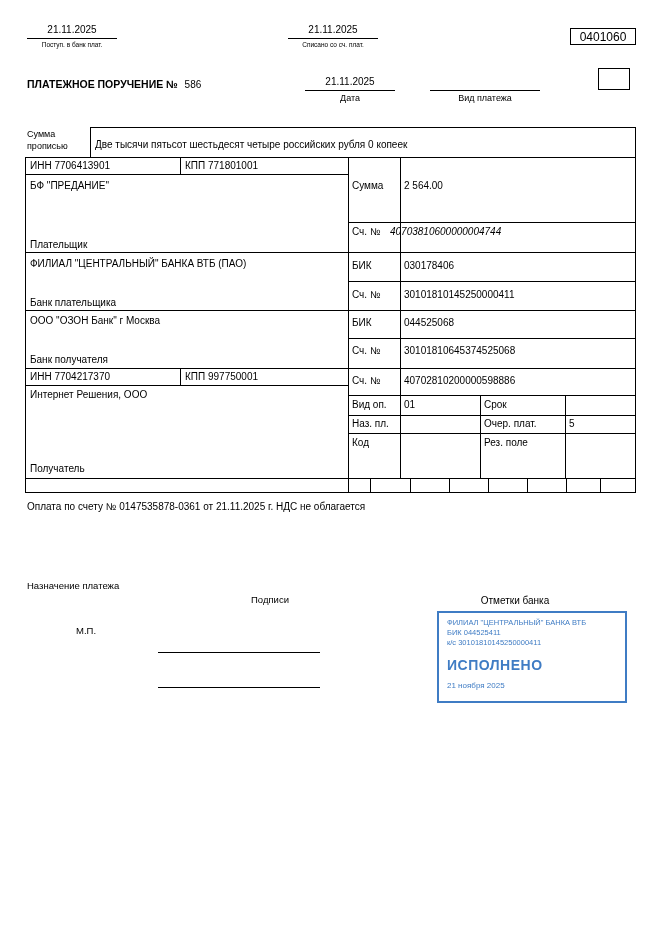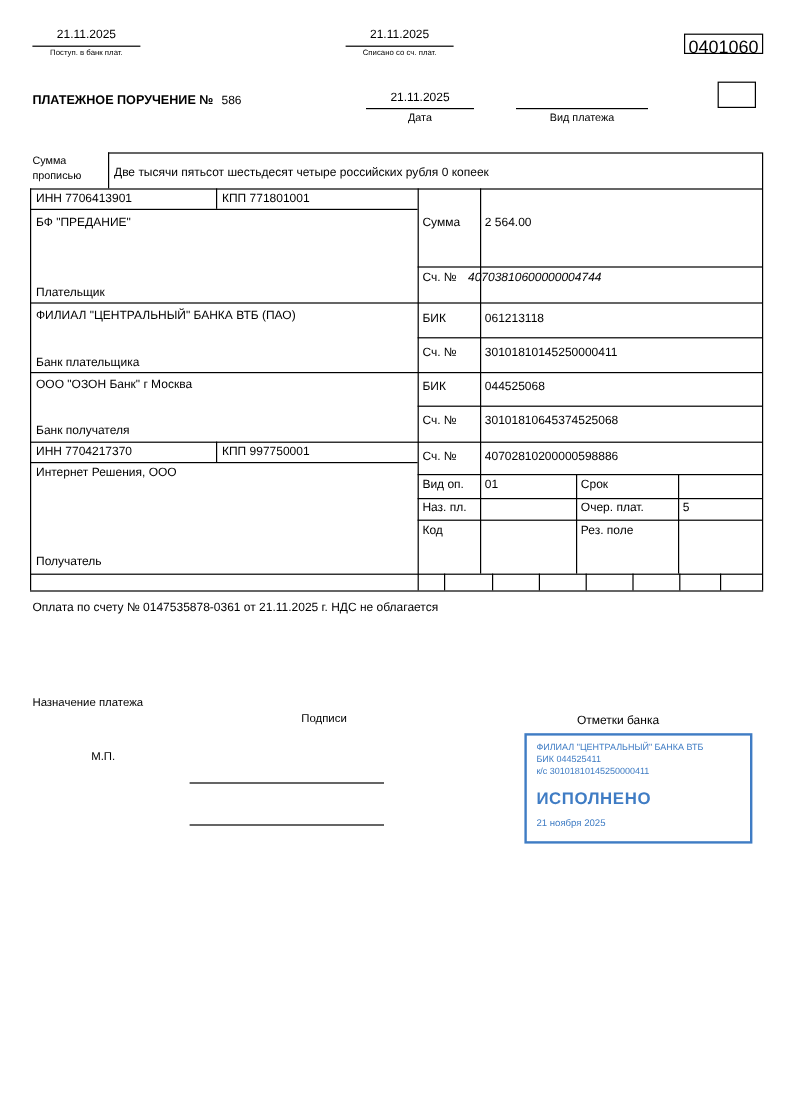--- a/index.html
+++ b/index.html
@@ -26,21 +26,21 @@
 
   <div class="t c" style="left:27px;top:24px;width:90px;">21.11.2025</div>
   <div class="hl" style="left:27px;top:38px;width:90px;"></div>
   <div class="t c small" style="left:27px;top:41px;width:90px;">Поступ. в банк плат.</div>
 
   <div class="t c" style="left:288px;top:24px;width:90px;">21.11.2025</div>
   <div class="hl" style="left:288px;top:38px;width:90px;"></div>
   <div class="t c small" style="left:288px;top:41px;width:90px;">Списано со сч. плат.</div>
 
   <div class="box" style="left:570px;top:28px;width:66px;height:17px;">
-    <div class="t c" style="left:0;top:2px;width:64px;font-size:15px;">0401060</div>
+    <div class="t c" style="left:0;top:2px;width:64px;font-size:12px;">0401060</div>
   </div>
 
   <div class="t" style="left:27px;top:78px;">
     <span class="b" style="font-size:10.5px;">ПЛАТЕЖНОЕ ПОРУЧЕНИЕ №</span>
     <span style="margin-left:4px;">586</span>
   </div>
 
   <div class="t c" style="left:305px;top:76px;width:90px;">21.11.2025</div>
   <div class="hl" style="left:305px;top:90px;width:90px;"></div>
   <div class="t c lbl9" style="left:305px;top:93px;width:90px;">Дата</div>
@@ -93,21 +93,21 @@
   <div class="t" style="left:185px;top:160px;">КПП 771801001</div>
   <div class="t" style="left:352px;top:180px;">Сумма</div>
   <div class="t" style="left:404px;top:180px;">2 564.00</div>
   <div class="t" style="left:30px;top:180px;">БФ "ПРЕДАНИЕ"</div>
   <div class="t" style="left:30px;top:239px;">Плательщик</div>
   <div class="t" style="left:352px;top:226px;">Сч. №</div>
   <div class="t" style="left:390px;top:226px;font-style:italic;">40703810600000004744</div>
 
   <div class="t" style="left:30px;top:258px;">ФИЛИАЛ "ЦЕНТРАЛЬНЫЙ" БАНКА ВТБ (ПАО)</div>
   <div class="t" style="left:352px;top:260px;">БИК</div>
-  <div class="t" style="left:404px;top:260px;">061213118</div>
+  <div class="t" style="left:404px;top:260px;">030178406</div>
   <div class="t" style="left:352px;top:289px;">Сч. №</div>
   <div class="t" style="left:404px;top:289px;">30101810145250000411</div>
   <div class="t" style="left:30px;top:297px;">Банк плательщика</div>
 
   <div class="t" style="left:30px;top:315px;">ООО "ОЗОН Банк" г Москва</div>
   <div class="t" style="left:352px;top:317px;">БИК</div>
   <div class="t" style="left:404px;top:317px;">044525068</div>
   <div class="t" style="left:352px;top:345px;">Сч. №</div>
   <div class="t" style="left:404px;top:345px;">30101810645374525068</div>
   <div class="t" style="left:30px;top:354px;">Банк получателя</div>

